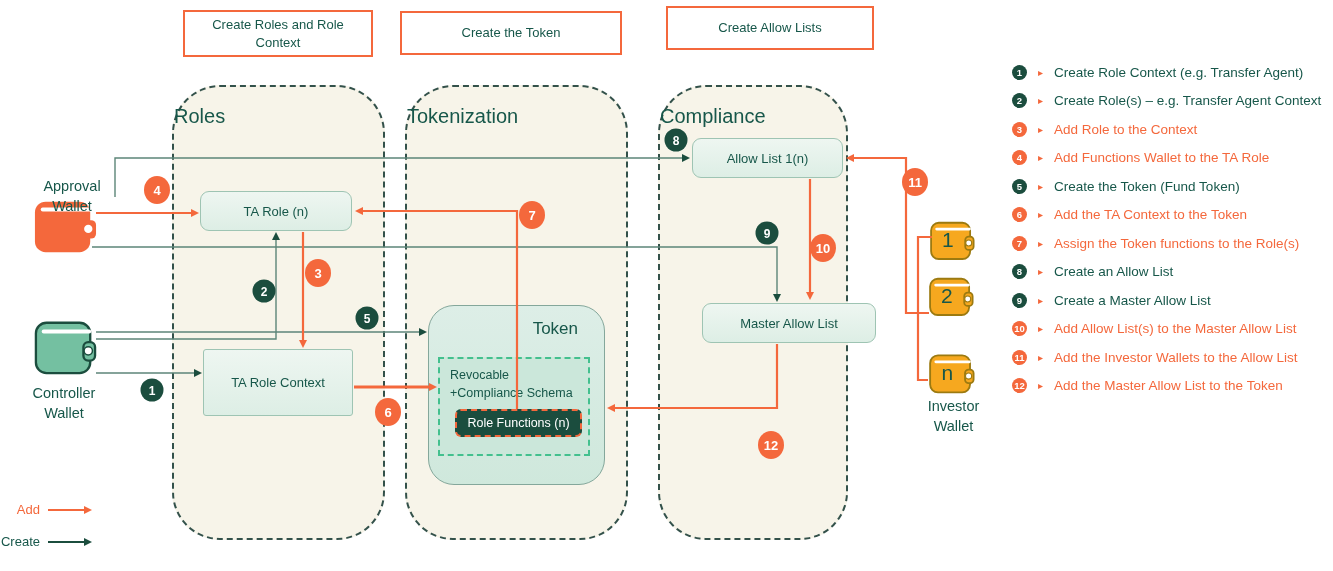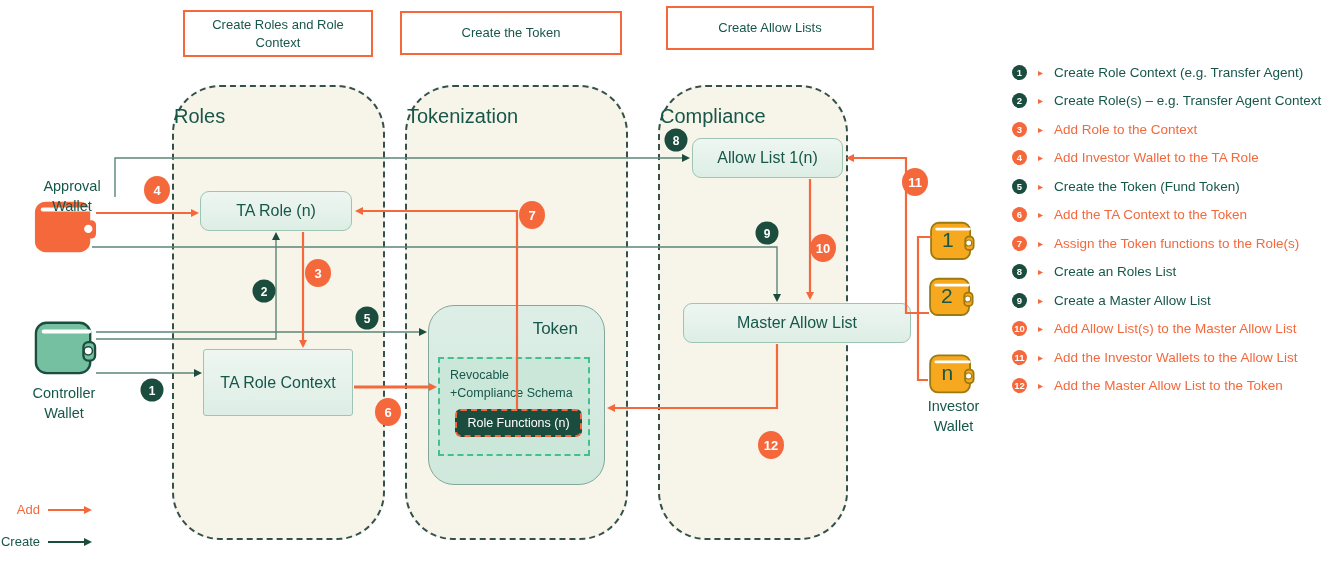--- a/index.html
+++ b/index.html
@@ -20,21 +20,21 @@
   .hbox{
     position:absolute;background:#ffffff;border:2px solid #f4683c;box-sizing:border-box;
     display:flex;align-items:center;justify-content:center;text-align:center;
     font-size:13px;color:#17574a;z-index:3;padding:2px 14px;line-height:1.35;
   }
   
   .node{
     position:absolute;background:linear-gradient(#eef6f1,#ddeee5);
     border:1.5px solid #9ec4b3;border-radius:9px;box-sizing:border-box;
     display:flex;align-items:center;justify-content:center;text-align:center;
-    font-size:16px;color:#17574a;z-index:2;
+    font-size:13px;color:#17574a;z-index:2;
   }
   .token-box{
     position:absolute;background:linear-gradient(#ddeee7,#cfe8dc);
     border:1.5px solid #84a79b;border-radius:26px;box-sizing:border-box;z-index:2;
   }
   .token-title{
     position:absolute;top:13px;right:26px;font-size:17px;color:#17574a;
   }
   .schema-box{
     position:absolute;background:#cbe7da;border:2px dashed #43c08e;box-sizing:border-box;
@@ -104,21 +104,21 @@
     <div class="lane-title">Compliance</div>
   </div>
 
   <div class="hbox" style="left:183px;top:10px;width:190px;height:47px;">Create Roles and Role Context</div>
   <div class="hbox" style="left:400px;top:11px;width:222px;height:44px;">Create the Token</div>
   <div class="hbox" style="left:666px;top:6px;width:208px;height:44px;">Create Allow Lists</div>
 
   <div class="node" style="left:200px;top:191px;width:152px;height:40px;">TA Role (n)</div>
   <div class="node" style="left:203px;top:349px;width:150px;height:67px;border-radius:3px;">TA Role Context</div>
   <div class="node" style="left:692px;top:138px;width:151px;height:40px;">Allow List 1(n)</div>
-  <div class="node" style="left:683px;top:303px;width:228px;height:40px;">Master Allow List</div>
+  <div class="node" style="left:702px;top:303px;width:174px;height:40px;">Master Allow List</div>
 
   <div class="token-box" style="left:428px;top:305px;width:177px;height:180px;">
     <div class="token-title">Token</div>
   </div>
   <div class="schema-box" style="left:438px;top:357px;width:152px;height:99px;">
     <div>Revocable</div>
     <div>+Compliance Schema</div>
   </div>
   <div class="rolefunc" style="left:455px;top:409px;width:127px;height:28px;">Role Functions (n)</div>
 
@@ -227,41 +227,41 @@
         <span class="step-text create">Create Role(s) – e.g. Transfer Agent Context</span>
       </div>
       <div class="step-row">
         <span class="step-num add">3</span>
         <span class="step-bullet">▸</span>
         <span class="step-text add">Add Role to the Context</span>
       </div>
       <div class="step-row">
         <span class="step-num add">4</span>
         <span class="step-bullet">▸</span>
-        <span class="step-text add">Add Investor Wallet to the TA Role</span>
+        <span class="step-text add">Add Functions Wallet to the TA Role</span>
       </div>
       <div class="step-row">
         <span class="step-num create">5</span>
         <span class="step-bullet">▸</span>
         <span class="step-text create">Create the Token (Fund Token)</span>
       </div>
       <div class="step-row">
         <span class="step-num add">6</span>
         <span class="step-bullet">▸</span>
         <span class="step-text add">Add the TA Context to the Token</span>
       </div>
       <div class="step-row">
         <span class="step-num add">7</span>
         <span class="step-bullet">▸</span>
         <span class="step-text add">Assign the Token functions to the Role(s)</span>
       </div>
       <div class="step-row">
         <span class="step-num create">8</span>
         <span class="step-bullet">▸</span>
-        <span class="step-text create">Create an Roles List</span>
+        <span class="step-text create">Create an Allow List</span>
       </div>
       <div class="step-row">
         <span class="step-num create">9</span>
         <span class="step-bullet">▸</span>
         <span class="step-text create">Create a Master Allow List</span>
       </div>
       <div class="step-row">
         <span class="step-num add">10</span>
         <span class="step-bullet">▸</span>
         <span class="step-text add">Add Allow List(s) to the Master Allow List</span>

